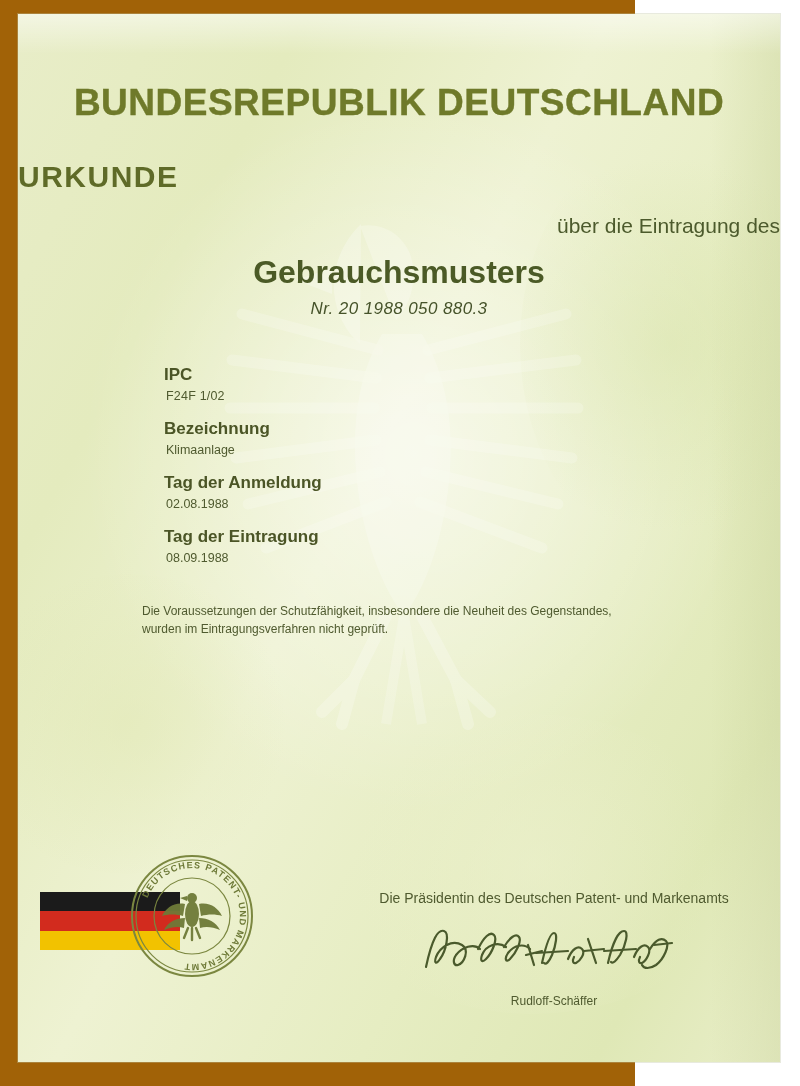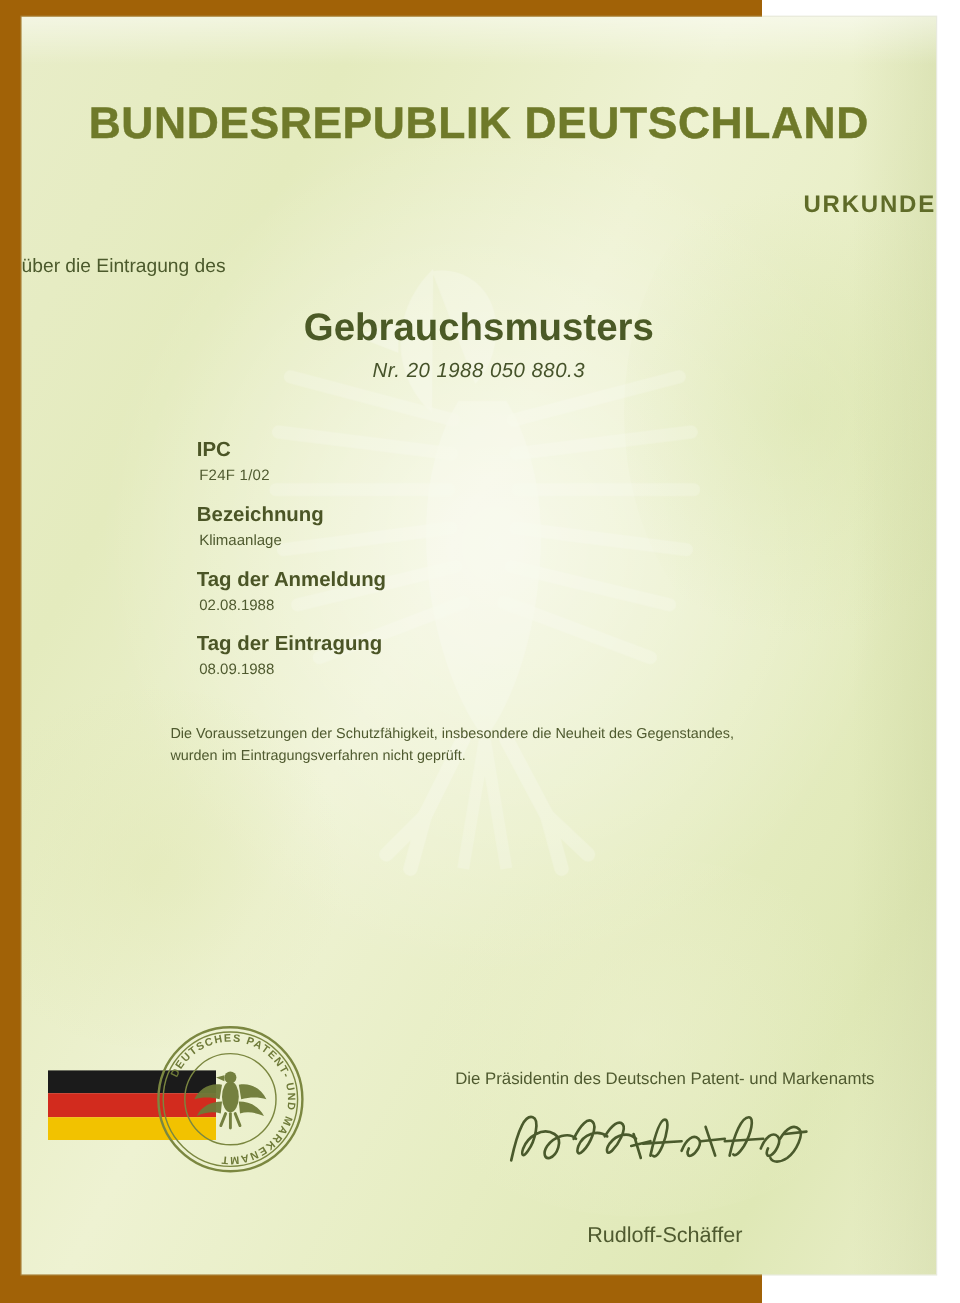--- a/index.html
+++ b/index.html
@@ -84,32 +84,32 @@
     font-weight: bold;
     letter-spacing: 0.5px;
     color: #6f7a2a;
     font-family: "Liberation Sans", sans-serif;
     -webkit-text-stroke: 0.4px #6f7a2a;
   }
   .subtitle {
     position: absolute;
     left: 0; top: 146px;
     width: 100%;
-    text-align: right;
-    font-size: 20px;
+    text-align: left;
+    font-size: 30px;
     font-weight: bold;
     letter-spacing: 1.5px;
     color: #5f6b28;
   }
   .line-ueber {
     position: absolute;
     left: 0; top: 200px;
     width: 100%;
-    text-align: left;
-    font-size: 16px;
+    text-align: right;
+    font-size: 21px;
     color: #4c5a2c;
   }
   .gebrauchsmuster {
     position: absolute;
     left: 0; top: 240px;
     width: 100%;
     text-align: center;
     font-size: 32px;
     font-weight: bold;
     color: #4b5a26;
@@ -193,23 +193,22 @@
     top: 905px;
     width: 260px;
     height: 62px;
   }
   .sig-name {
     position: absolute;
     left: 396px;
     top: 980px;
     width: 280px;
     text-align: center;
-    font-size: 18px;
+    font-size: 12px;
     color: #4f5a2f;
-    margin-top: 25px;
   }
 </style>
 </head>
 <body>
 
 <div class="page">
   <div class="certificate">
 
     <div class="blotch b1"></div>
     <div class="blotch b2"></div>

